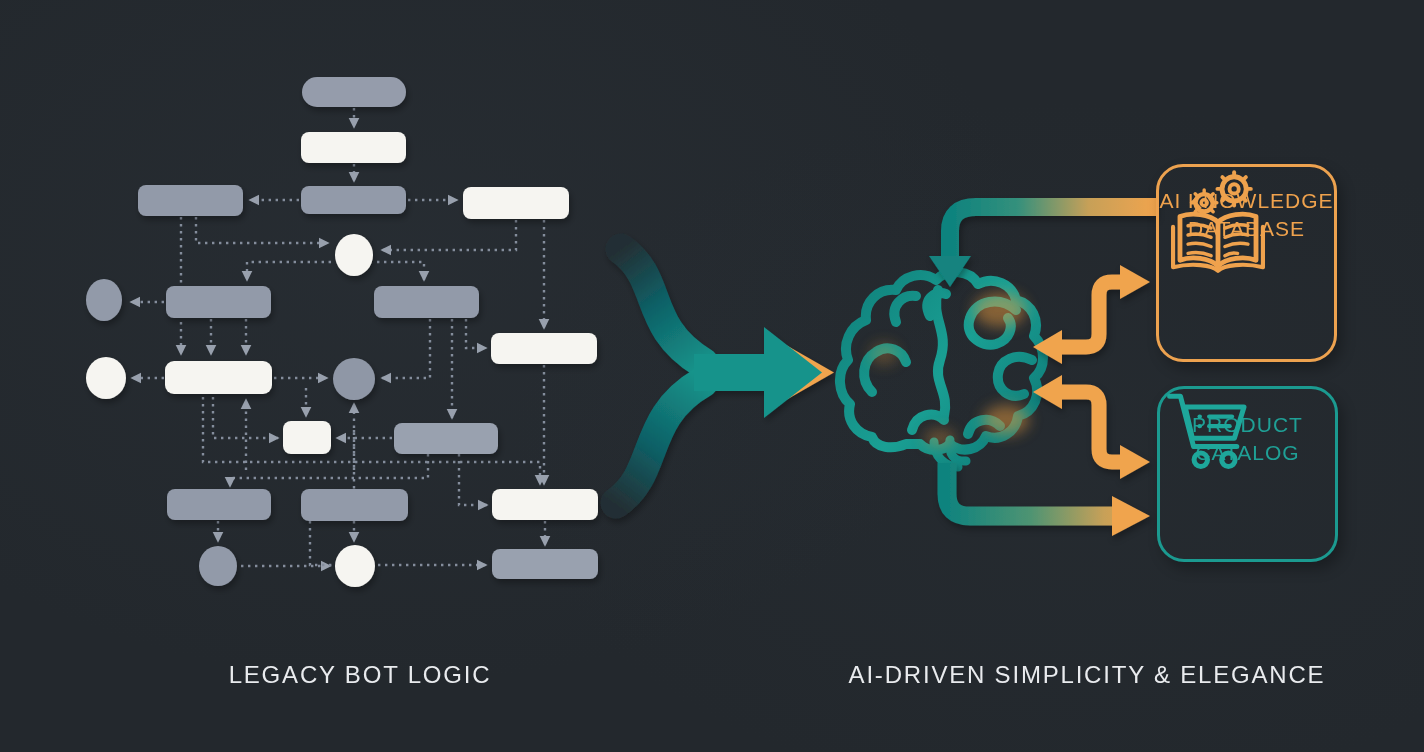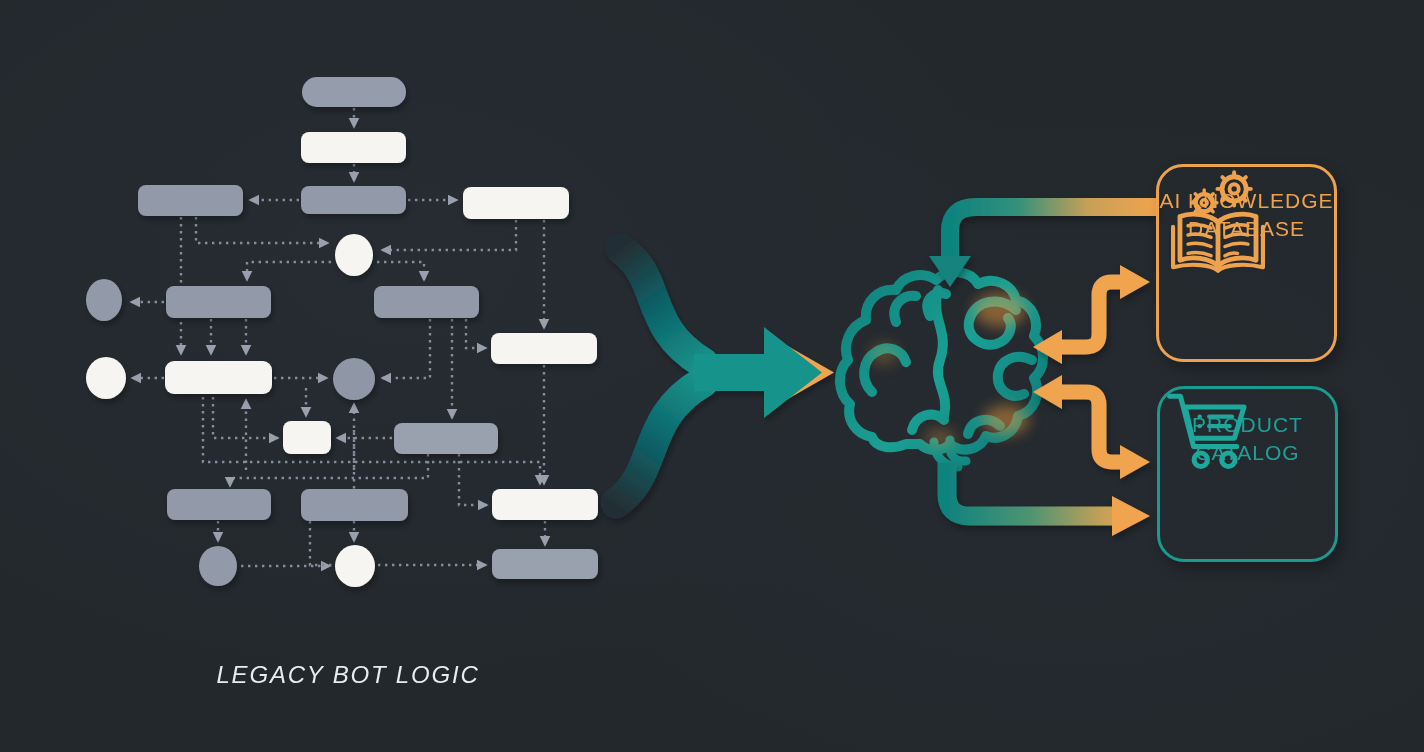--- a/index.html
+++ b/index.html
@@ -20,21 +20,21 @@
   }
   #card-knowledge{left:1156px;top:164px;width:181px;height:198px;border-color:#eda24f;}
   #card-catalog{left:1157px;top:386px;width:181px;height:176px;border-color:#1b9a90;}
   .card-label{ text-align:center;font-size:21px;letter-spacing:1px;line-height:1.32;font-weight:400;}
   #card-knowledge .card-label{color:#efa24d;}
   #card-catalog .card-label{color:#1fa096;}
   .caption{
     position:absolute;color:#e9ebee;font-size:24px;letter-spacing:1.8px;
     text-align:center;font-weight:400;
   }
-  #caption-left{left:138px;top:661px;width:420px;font-style:italic;}
+  #caption-left{left:150px;top:661px;width:420px;}
   #caption-right{left:847px;top:661px;width:480px;}
   .icon-wrap{margin-top:14px;}
 </style>
 </head>
 <body>
 
 <div id="canvas">
 
   <svg width="1424" height="752" viewBox="0 0 1424 752">
     <defs>
@@ -261,14 +261,15 @@
         </g>
       </svg>
     </div>
     <div class="card-label" style="margin-top:8px;">
       <div>PRODUCT</div>
       <div>CATALOG</div>
     </div>
   </div>
 
   <div class="caption" id="caption-left">LEGACY BOT LOGIC</div>
+  <div class="caption" id="caption-right">AI-DRIVEN SIMPLICITY &amp; ELEGANCE</div>
 
 </div>
 
 </body></html>

